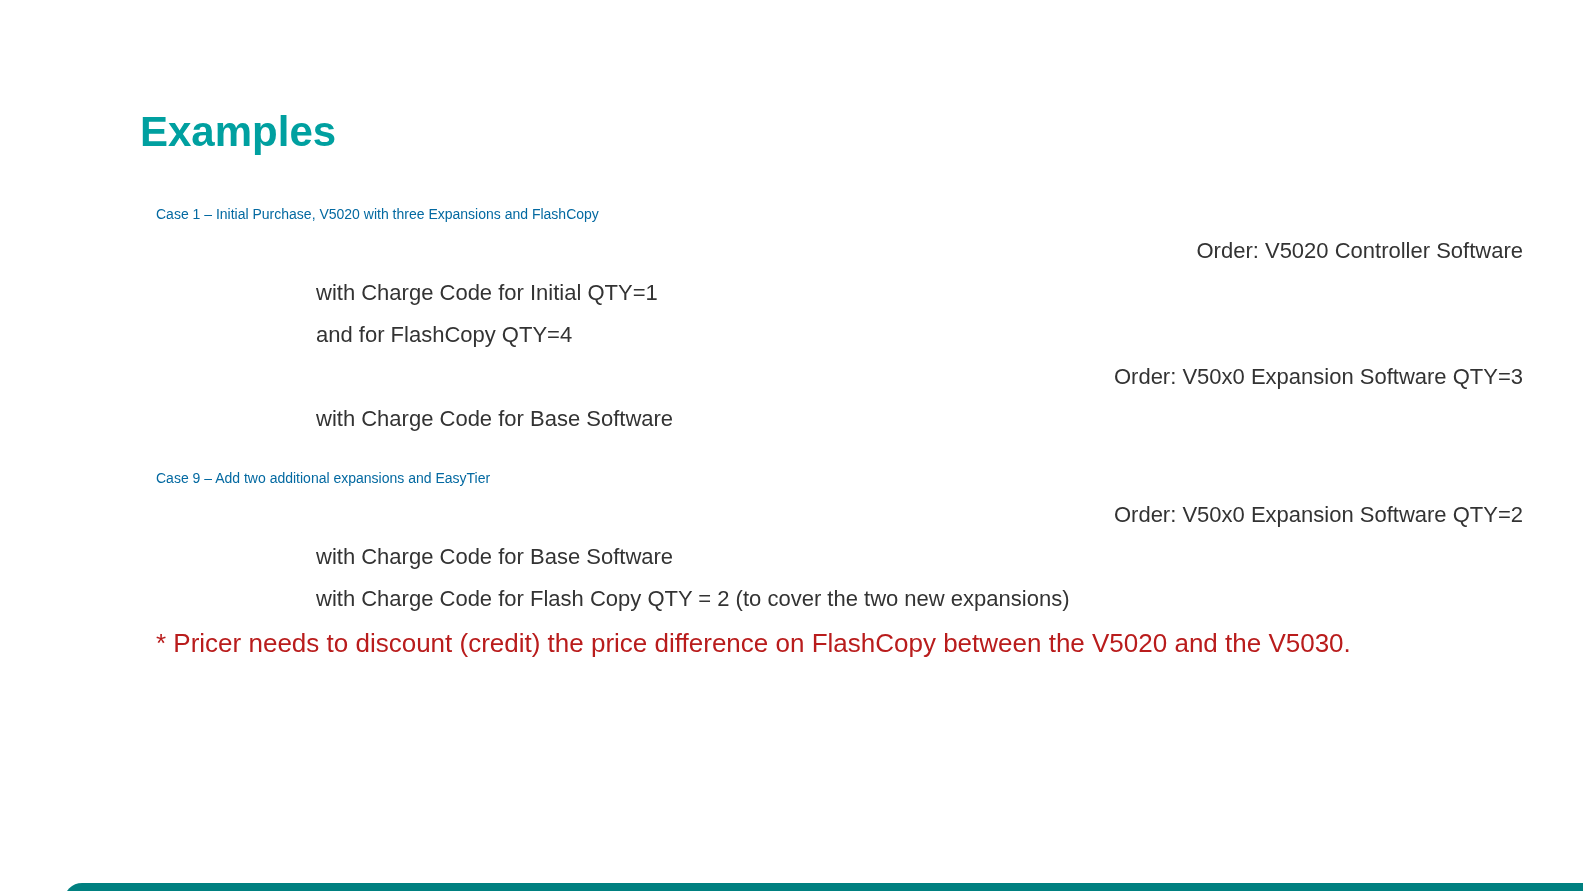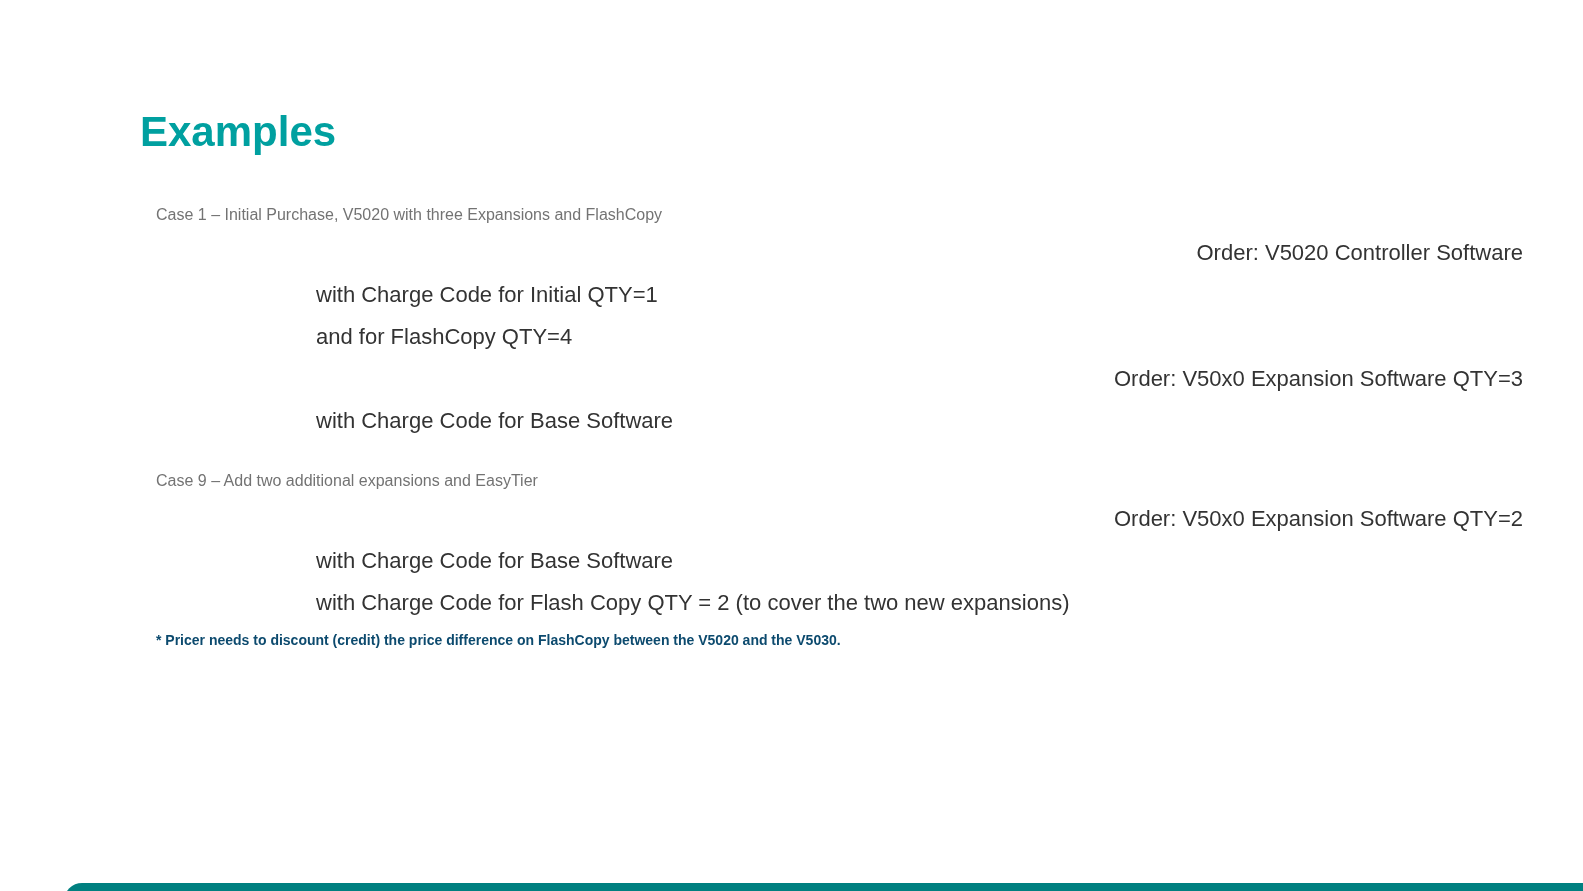--- a/index.html
+++ b/index.html
@@ -34,22 +34,22 @@
       font-weight: bold;
       margin-bottom: 50px;
       margin-top: 20px;
     }
 
     .case-block {
       margin-bottom: 38px;
     }
 
     .case-heading {
-      font-size: 16px;
-      color: #737373;
+      font-size: 14px;
+      color: #0369a1;
       font-weight: normal;
       margin-bottom: 8px;
     }
 
     .order-line {
       font-size: 22px;
       color: #333333;
       font-weight: normal;
       padding-left: 80px;
       margin-bottom: 4px;
@@ -58,23 +58,23 @@
 
     .detail-line {
       font-size: 22px;
       color: #333333;
       font-weight: normal;
       padding-left: 160px;
       margin-bottom: 4px;
     }
 
     .note-line {
-      font-size: 14px;
-      color: #0c4a6e;
-      font-weight: bold;
+      font-size: 26px;
+      color: #b91c1c;
+      font-weight: normal;
       margin-bottom: 4px;
     }
 
     .footer-bar {
       position: absolute;
       bottom: 0;
       left: 0;
       width: 100%;
       height: 40px;
       background: #008080;

